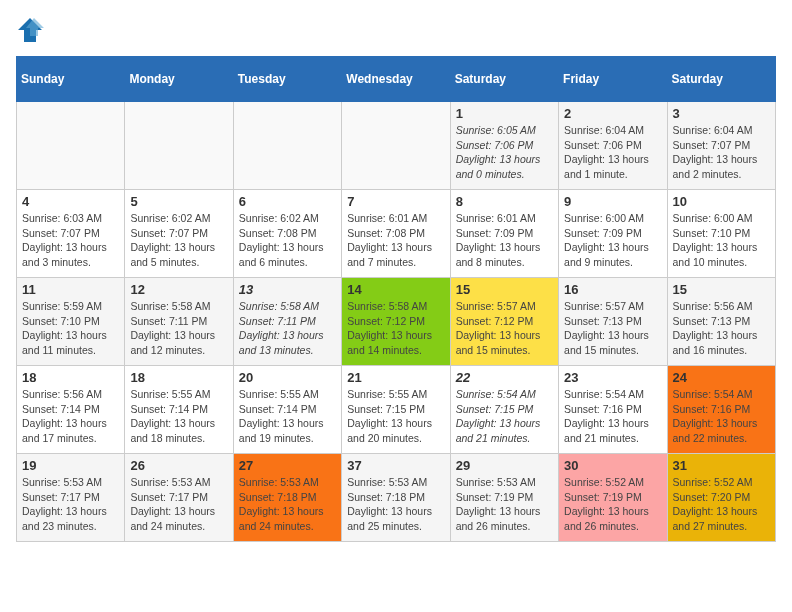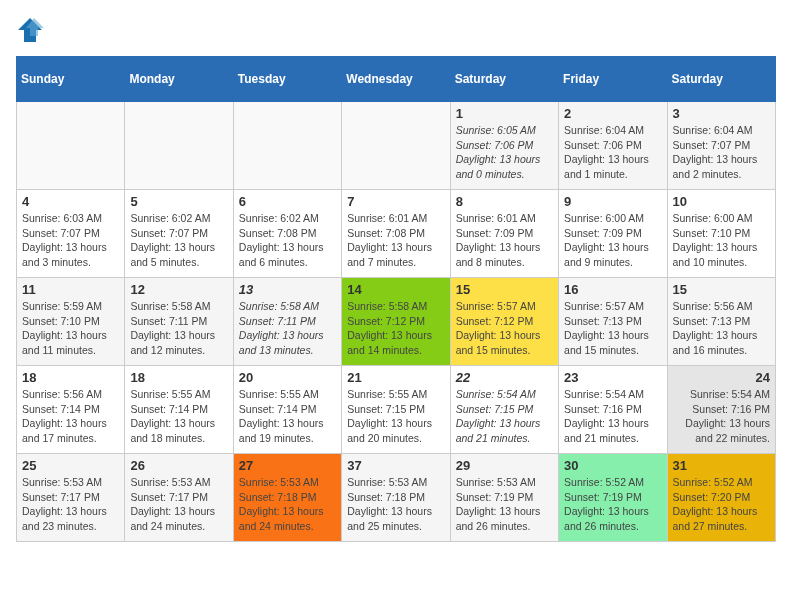--- a/index.html
+++ b/index.html
@@ -295,31 +295,31 @@
 Daylight: 13 hours
 and 21 minutes.</div>
         </td>
         <td style="background: rgb(255, 255, 255);">
           <span class="day-number">23</span>
           <div class="day-info" style="white-space: pre-line;">Sunrise: 5:54 AM
 Sunset: 7:16 PM
 Daylight: 13 hours
 and 21 minutes.</div>
         </td>
-        <td style="background: #e5e5e5; text-align: right;">
+        <td style="background: #f97316;">
           <span class="day-number">24</span>
           <div class="day-info" style="white-space: pre-line;">Sunrise: 5:54 AM
 Sunset: 7:16 PM
 Daylight: 13 hours
 and 22 minutes.</div>
         </td>
       </tr>
       <tr>
         <td style="background: rgb(245, 245, 245);">
-          <span class="day-number">25</span>
+          <span class="day-number">19</span>
           <div class="day-info" style="white-space: pre-line;">Sunrise: 5:53 AM
 Sunset: 7:17 PM
 Daylight: 13 hours
 and 23 minutes.</div>
         </td>
         <td style="background: rgb(245, 245, 245);">
           <span class="day-number">26</span>
           <div class="day-info" style="white-space: pre-line;">Sunrise: 5:53 AM
 Sunset: 7:17 PM
 Daylight: 13 hours
@@ -339,21 +339,21 @@
 Daylight: 13 hours
 and 25 minutes.</div>
         </td>
         <td style="background: rgb(245, 245, 245);">
           <span class="day-number">29</span>
           <div class="day-info" style="white-space: pre-line;">Sunrise: 5:53 AM
 Sunset: 7:19 PM
 Daylight: 13 hours
 and 26 minutes.</div>
         </td>
-        <td style="background: #86efac;">
+        <td style="background: #fca5a5;">
           <span class="day-number">30</span>
           <div class="day-info" style="white-space: pre-line;">Sunrise: 5:52 AM
 Sunset: 7:19 PM
 Daylight: 13 hours
 and 26 minutes.</div>
         </td>
         <td style="background: #eab308;">
           <span class="day-number">31</span>
           <div class="day-info" style="white-space: pre-line;">Sunrise: 5:52 AM
 Sunset: 7:20 PM

